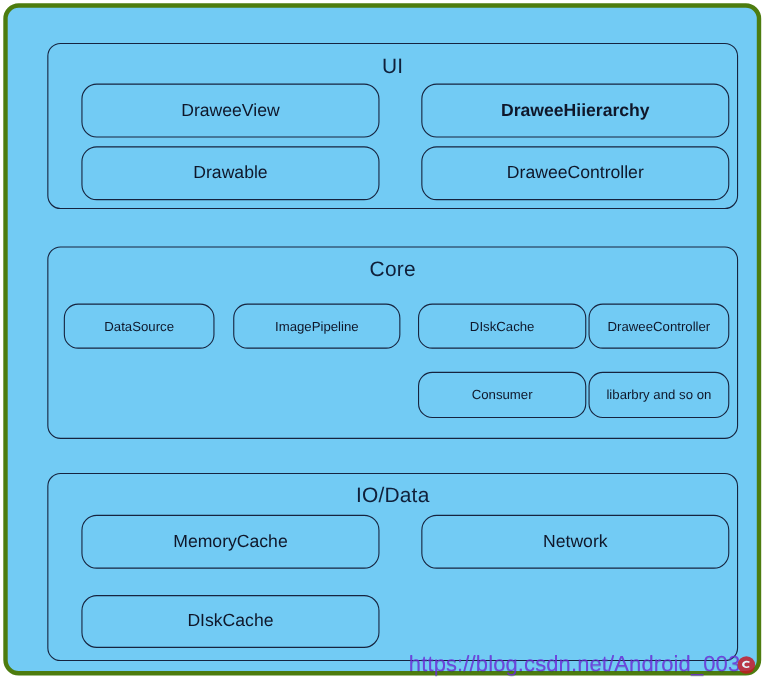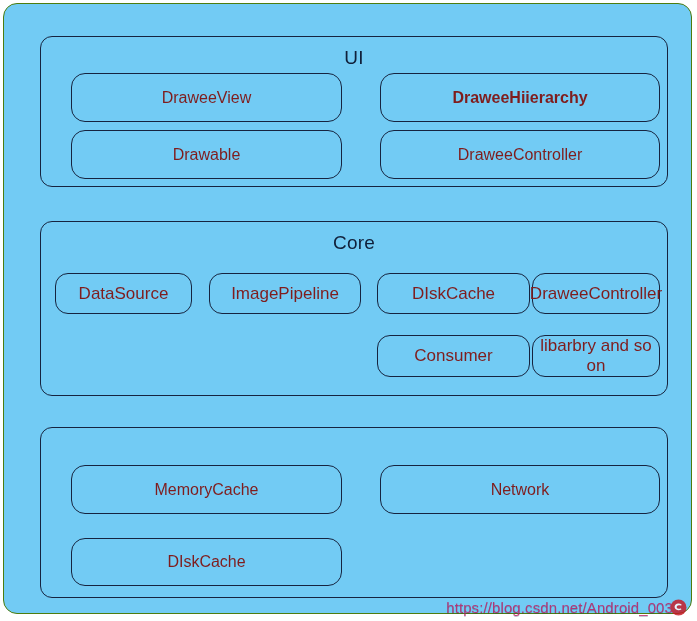--- a/index.html
+++ b/index.html
@@ -18,21 +18,21 @@
     overflow: hidden;
   }
   .outer-frame {
     position: absolute;
     left: 3px;
     top: 3px;
     width: 689px;
     height: 611px;
     box-sizing: border-box;
     background: #72cbf4;
-    border: 1px solid #4d7c0f;
+    border: 4px solid #4d7c0f;
     border-radius: 14px;
   }
   .section {
     position: absolute;
     box-sizing: border-box;
     background: #72cbf4;
     border: 1px solid #16243f;
     border-radius: 12px;
   }
   #section-ui   { left: 36px; top: 32px;  width: 628px; height: 151px; }
@@ -55,25 +55,25 @@
 
   .node {
     position: absolute;
     box-sizing: border-box;
     background: #72cbf4;
     border: 1px solid #16243f;
     border-radius: 12px;
     display: flex;
     align-items: center;
     justify-content: center;
-    color: #7f1d1d;
+    color: #0f172a;
     text-align: center;
   }
   .node.big   { font-size: 16px; border-radius: 14px; }
-  .node.small { font-size: 17px; border-radius: 13px; }
+  .node.small { font-size: 12px; border-radius: 13px; }
 
   
   #node-draweeview       { left: 30px;  top: 36px; width: 271px; height: 49px; }
   #node-draweehiierarchy { left: 339px; top: 36px; width: 280px; height: 49px; font-weight: bold; }
   #node-drawable         { left: 30px;  top: 93px; width: 271px; height: 49px; }
   #node-draweecontroller { left: 339px; top: 93px; width: 280px; height: 49px; }
 
   
   #node-datasource       { left: 14px;  top: 51px;  width: 137px; height: 41px; }
   #node-imagepipeline    { left: 168px; top: 51px;  width: 152px; height: 41px; }
@@ -95,22 +95,22 @@
     position: absolute;
     right: 10px;
     bottom: 5px;
     display: flex;
     align-items: center;
     gap: 1px;
     opacity: 0.82;
     pointer-events: none;
   }
   #watermark .wm-text {
-    font-size: 15px;
-    color: #be185d;
+    font-size: 20px;
+    color: #6d28d9;
     text-shadow: 0 1px 0 rgba(30,60,90,0.35);
     letter-spacing: 0.1px;
     white-space: nowrap;
   }
   #watermark .wm-logo {
     position: relative;
     width: 17px;
     height: 17px;
     margin-left: -4px;
   }
@@ -134,20 +134,21 @@
       <div class="section-title">Core</div>
       <div class="node small" id="node-datasource">DataSource</div>
       <div class="node small" id="node-imagepipeline">ImagePipeline</div>
       <div class="node small" id="node-producer">DIskCache</div>
       <div class="node small" id="node-producerfacotry">DraweeController</div>
       <div class="node small" id="node-consumer">Consumer</div>
       <div class="node small" id="node-libarbry">libarbry and so on</div>
     </div>
 
     <div class="section" id="section-io">
+      <div class="section-title">IO/Data</div>
       <div class="node big" id="node-memorycache">MemoryCache</div>
       <div class="node big" id="node-network">Network</div>
       <div class="node big" id="node-diskcache">DIskCache</div>
     </div>
 
   </div>
 
   <div id="watermark">
     <span class="wm-text">https://blog.csdn.net/Android_003</span>
     <span class="wm-logo">

